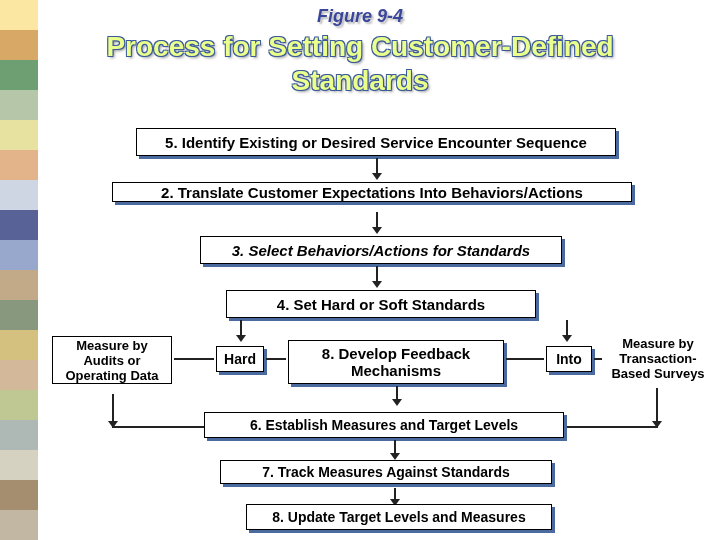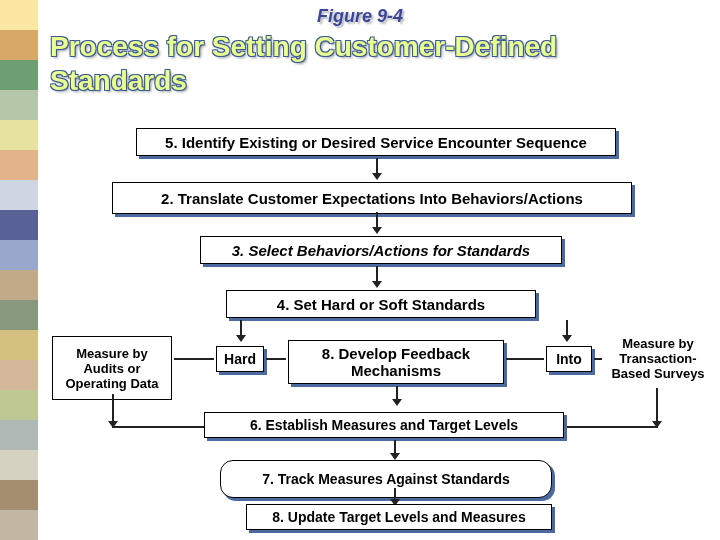--- a/index.html
+++ b/index.html
@@ -28,20 +28,21 @@
     font-weight: bold;
     font-style: italic;
     color: #3a469a;
     text-shadow: 2px 2px 2px #bbb;
   }
   .title {
     position: absolute;
     top: 30px;
     left: 50%;
     transform: translateX(-50%);
+    text-align: center;
     font-size: 28px;
     font-weight: bold;
     color: #eaff8c;
     text-shadow:
       1px 1px 0 #3a5a9a,
       -1px -1px 0 #3a5a9a,
       1px -1px 0 #3a5a9a,
       -1px 1px 0 #3a5a9a,
       2px 2px 3px #999;
     line-height: 1.2;
@@ -102,48 +103,48 @@
   <div style="background:#a58e6f"></div>
     <div style="background:#c2b7a2"></div>
 </div>
 
 <div class="figure-label">Figure 9-4</div>
 <div class="title">Process for Setting Customer-Defined Standards</div>
 
 <div class="box" style="left:136px; top:128px; width:480px; height:28px; font-size:15px;">5. Identify Existing or Desired Service Encounter Sequence</div>
 <div class="arrow-down" style="left:376px; top:158px; height:16px;"></div>
 
-<div class="box" style="left:112px; top:182px; width:520px; height:32px; font-size:15px;">2. Translate Customer Expectations Into Behaviors/Actions</div>
+<div class="box" style="left:112px; top:182px; width:520px; height:20px; font-size:15px;">2. Translate Customer Expectations Into Behaviors/Actions</div>
 <div class="arrow-down" style="left:376px; top:212px; height:16px;"></div>
 
 <div class="box" style="left:200px; top:236px; width:362px; height:28px; font-size:15px;font-style:italic;">3. Select Behaviors/Actions for Standards</div>
 <div class="arrow-down" style="left:376px; top:266px; height:16px;"></div>
 
 <div class="box" style="left:226px; top:290px; width:310px; height:28px; font-size:15px;">4. Set  Hard or Soft Standards</div>
 
 <div class="arrow-down" style="left:240px; top:320px; height:16px;"></div>
 <div class="arrow-down" style="left:566px; top:320px; height:16px;"></div>
 
-<div class="box" style="left:52px; top:336px; width:120px; height:64px; font-size:13px; box-shadow:none;">Measure by Audits or Operating Data</div>
+<div class="box" style="left:52px; top:336px; width:120px; height:48px; font-size:13px; box-shadow:none;">Measure by Audits or Operating Data</div>
 <div class="box" style="left:216px; top:346px; width:48px; height:26px; font-size:14px;">Hard</div>
 <div class="box" style="left:288px; top:340px; width:216px; height:44px; font-size:15px;">8. Develop Feedback Mechanisms</div>
 <div class="box" style="left:546px; top:346px; width:46px; height:26px; font-size:14px;">Into</div>
 <div class="box" style="left:600px; top:330px; width:116px; height:56px; box-shadow:none; border:none; font-size:13px;">Measure by Transaction-Based Surveys</div>
 
 <div class="hline" style="left:266px; top:358px; width:20px;"></div>
 <div class="hline" style="left:506px; top:358px; width:38px;"></div>
 
 <div class="hline" style="left:174px; top:358px; width:40px;"></div>
 <div class="hline" style="left:594px; top:358px; width:8px;"></div>
 
 <div class="arrow-down" style="left:112px; top:394px; height:28px;"></div>
 <div class="arrow-down" style="left:656px; top:388px; height:34px;"></div>
 <div class="hline" style="left:112px; top:426px; width:546px;"></div>
 
 <div class="arrow-down" style="left:396px; top:386px; height:14px;"></div>
 
 <div class="box" style="left:204px; top:412px; width:360px; height:26px; font-size:14px;">6. Establish Measures and Target Levels</div>
 <div class="arrow-down" style="left:394px; top:440px; height:14px;"></div>
 
-<div class="box" style="left:220px; top:460px; width:332px; height:38px; font-size:14px;border-radius:13px;">7. Track Measures Against Standards</div>
+<div class="box" style="left:220px; top:460px; width:332px; height:24px; font-size:14px;">7. Track Measures Against Standards</div>
 <div class="arrow-down" style="left:394px; top:488px; height:12px;"></div>
 
 <div class="box" style="left:246px; top:504px; width:306px; height:26px; font-size:14px;">8.  Update Target Levels and Measures</div>
 
 </body></html>

